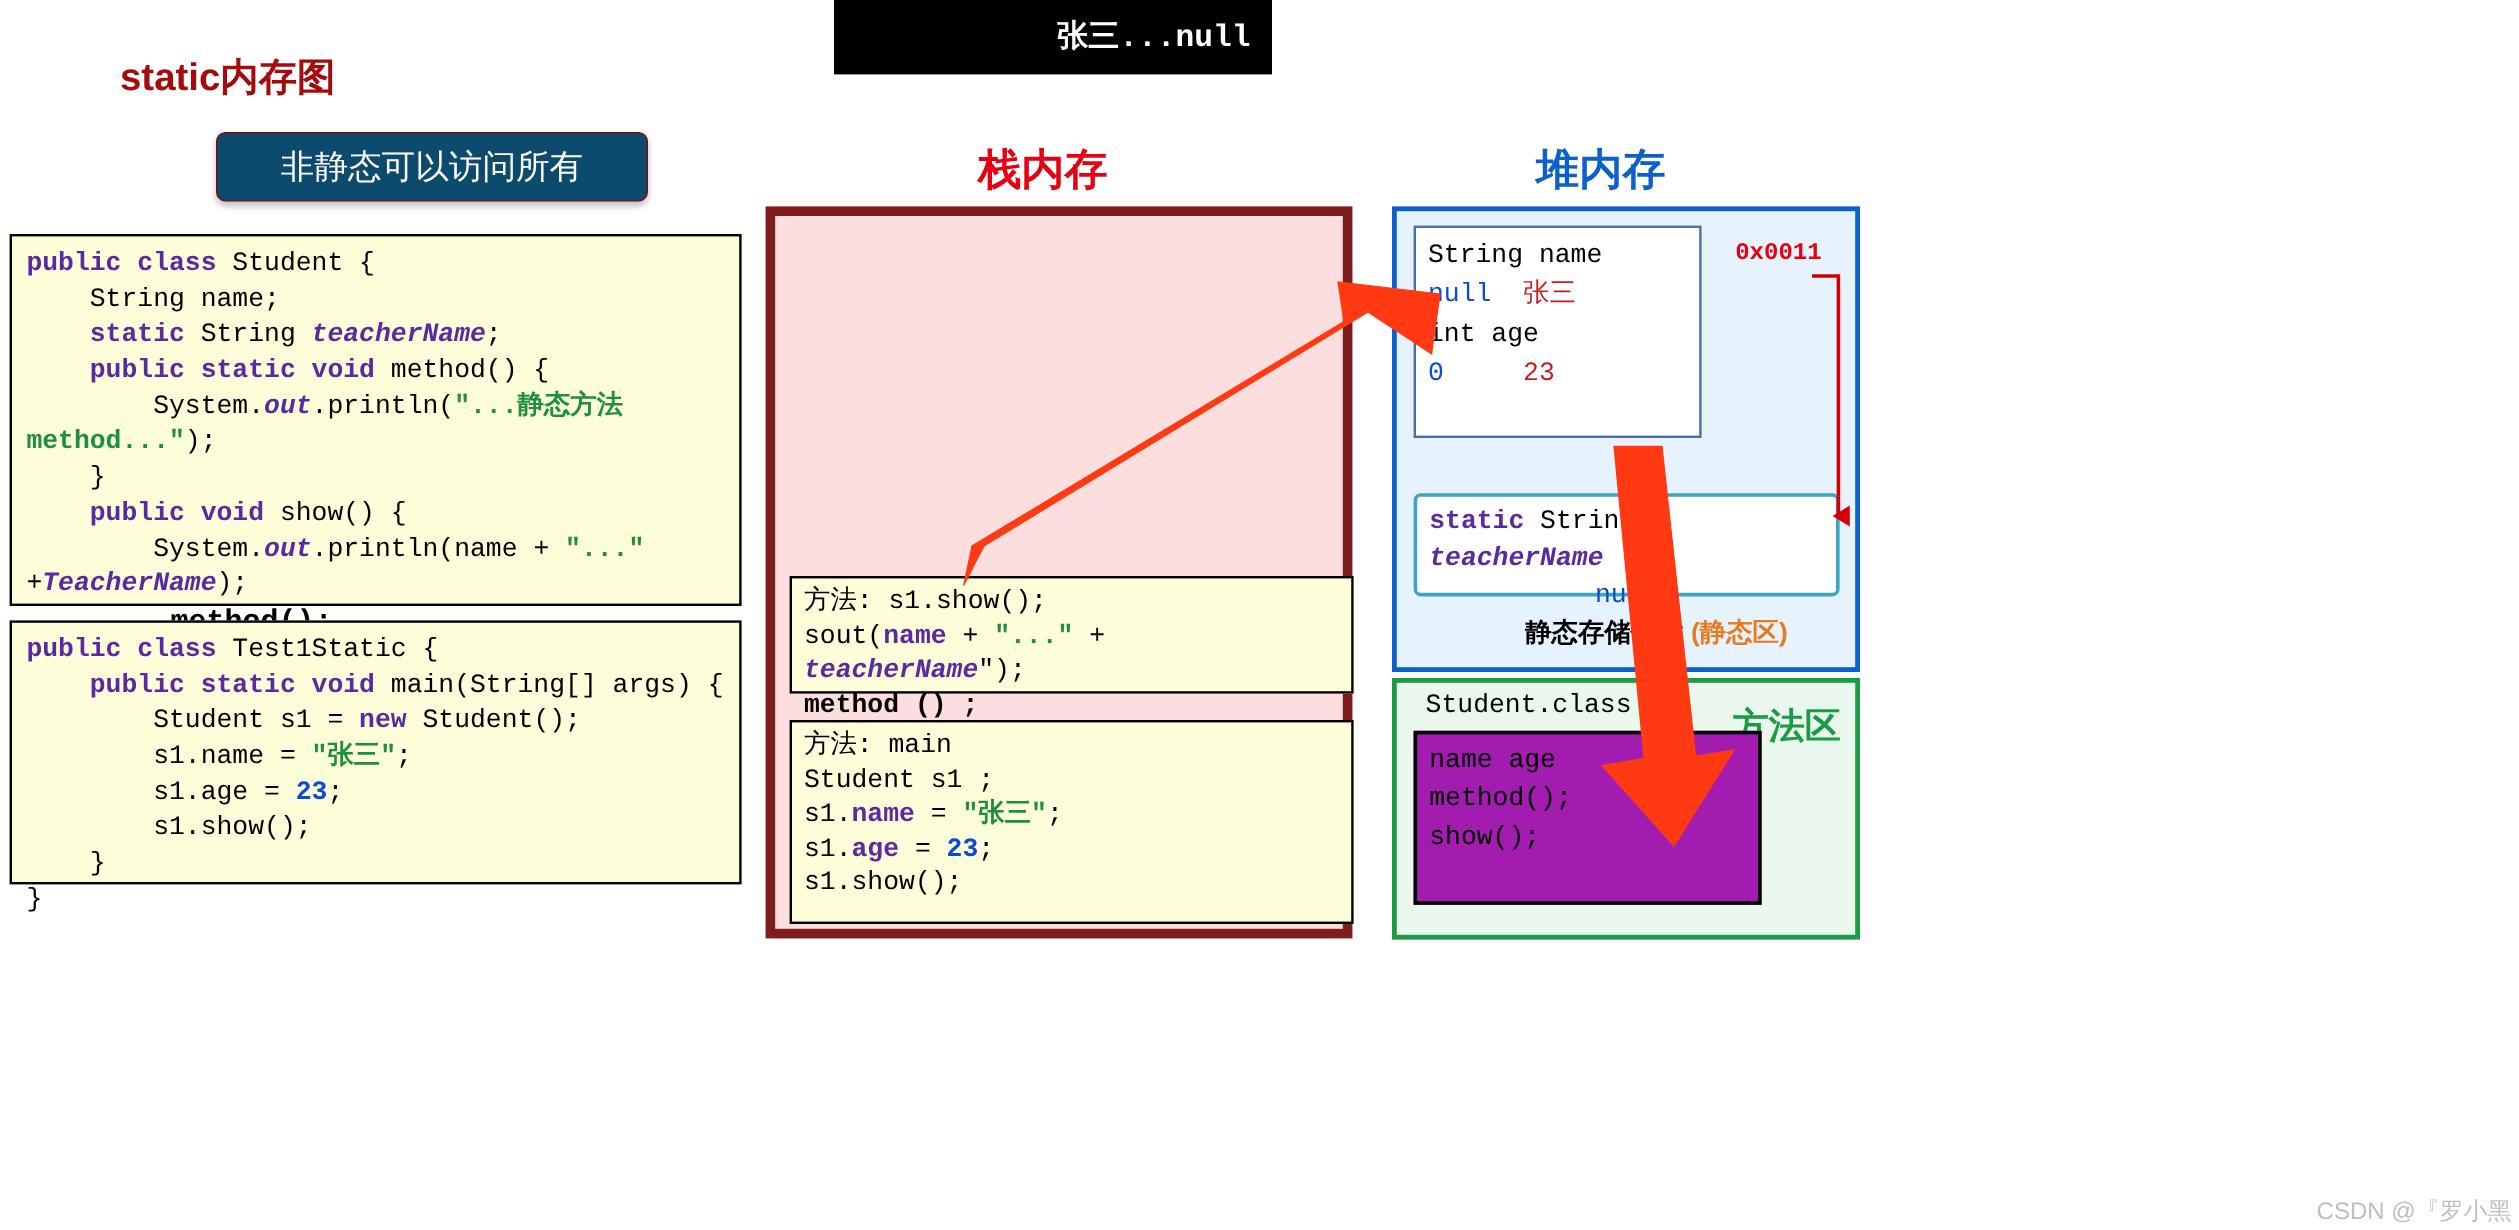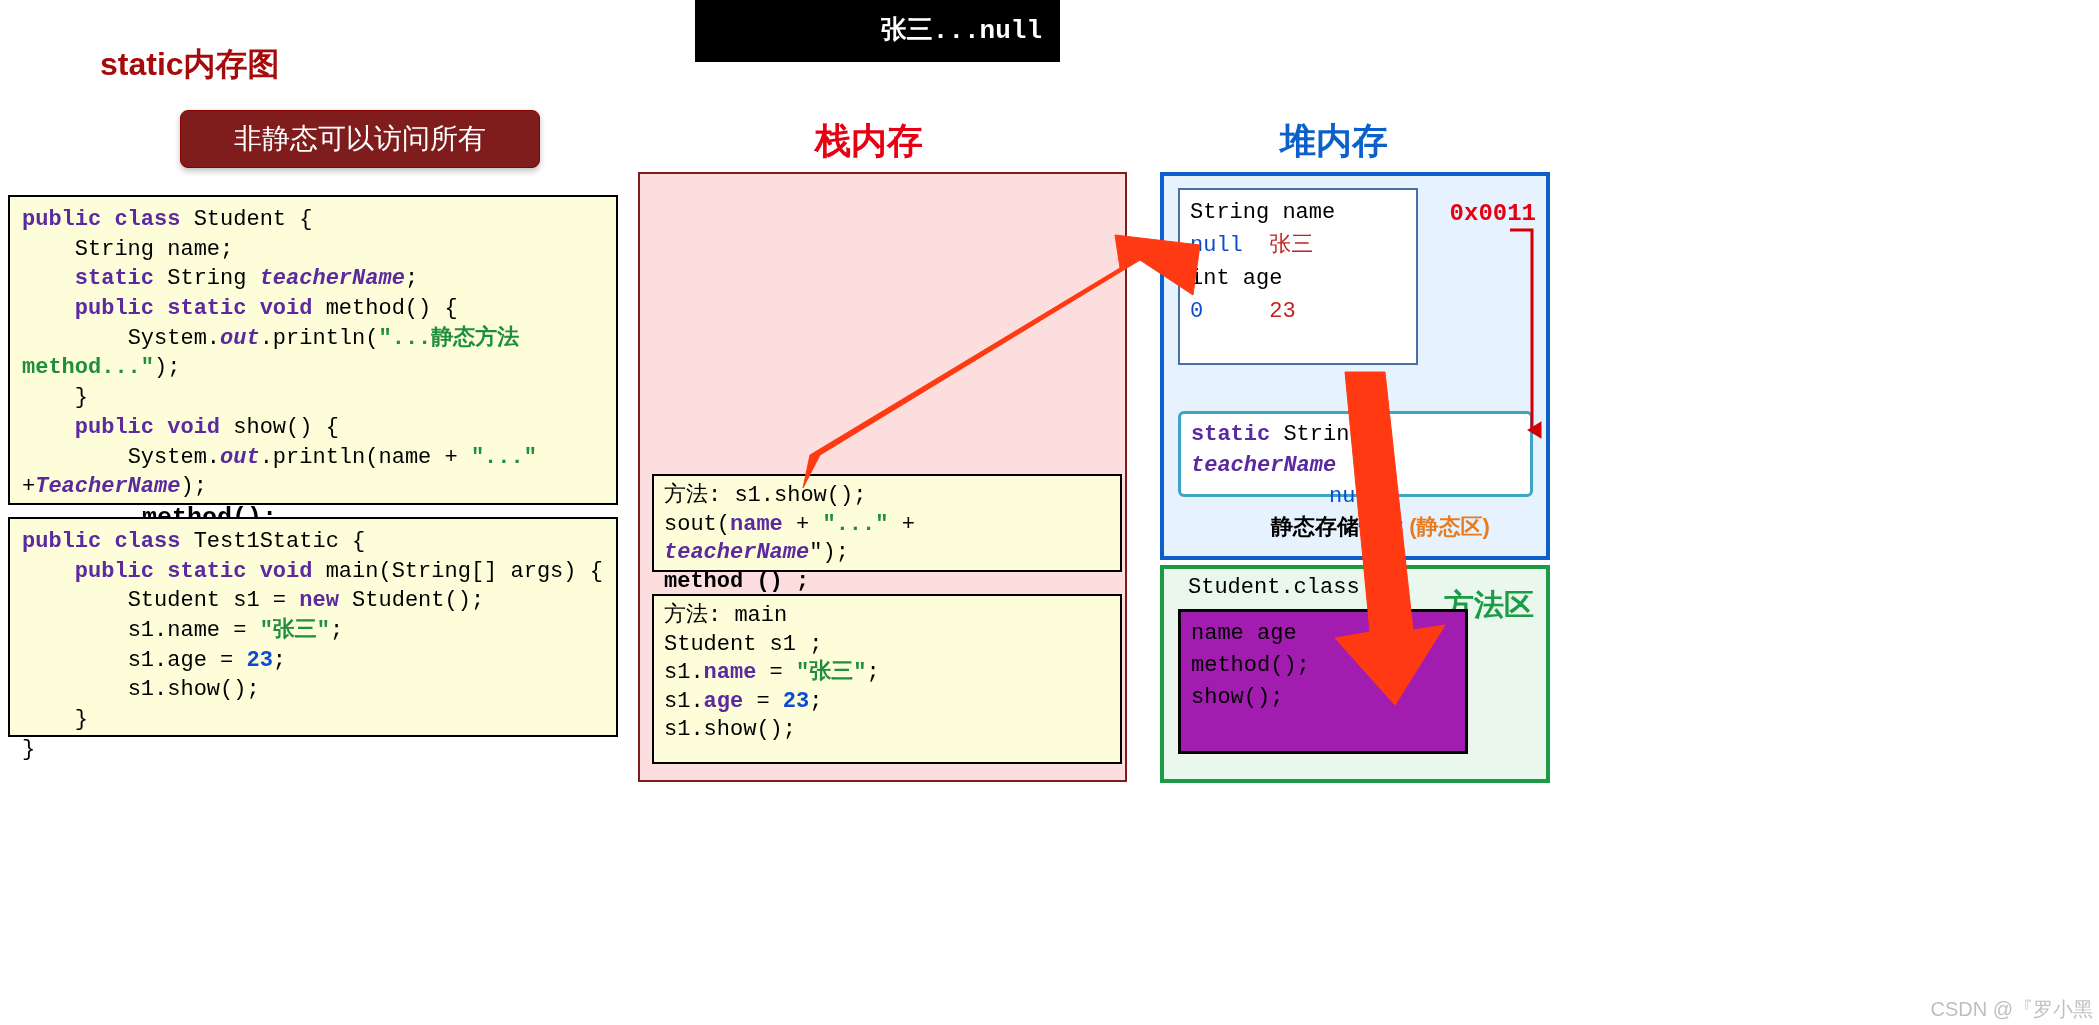--- a/index.html
+++ b/index.html
@@ -20,21 +20,21 @@
     padding: 12px 18px;
     text-align: right;
   }
   .title-main {
     position: absolute; left: 100px; top: 43px;
     color: #a60b0b; font-weight: 700; font-size: 32px;
   }
   .badge-red {
     position: absolute; left: 180px; top: 110px;
     width: 360px; height: 58px;
-    background: #7f1d1d; color: #fff;
+    background: #0c4a6e; color: #fff;
     border-radius: 8px; border: 1px solid #8b0000;
     box-shadow: 0 3px 6px rgba(0,0,0,.25);
     font-size: 28px; font-weight: 500;
     display: flex; align-items: center; justify-content: center;
   }
   .stack-title {
     position: absolute; left: 815px; top: 117px;
     color: #e60012; font-weight: 800; font-size: 36px;
   }
   .heap-title {
@@ -52,21 +52,21 @@
   .code2 { left: 8px; top: 517px; width: 610px; height: 220px; }
   .kw { color: #5b2aa0; font-weight: 700; }
   .itc { color: #5b2aa0; font-style: italic; font-weight: 700; }
   .str { color: #1f8f3e; font-weight: 700; }
   .num { color: #0b4bd4; font-weight: 700; }
   .bold { font-weight: 800; }
 
   .stack-area {
     position: absolute; left: 638px; top: 172px;
     width: 489px; height: 610px;
-    border: 2px solid #7f1d1d;
+    border: 8px solid #7f1d1d;
     background: #fcdede;
   }
   .stack-box1 {
     position: absolute; left: 12px; top: 300px; width: 470px; height: 98px;
     background: #fdfdd9; border: 2px solid #000;
     padding: 6px 10px; font-size: 22px; line-height: 1.3;
   }
   .stack-box2 {
     position: absolute; left: 12px; top: 420px; width: 470px; height: 170px;
     background: #fdfdd9; border: 2px solid #000;
@@ -78,22 +78,22 @@
     width: 390px; height: 388px;
     border: 4px solid #0b61c9;
     background: #e6f3ff;
   }
   .obj-box {
     position: absolute; left: 14px; top: 12px; width: 240px; height: 177px;
     background: #fff; border: 2px solid #4a6fa5;
     padding: 6px 10px; font-size: 22px; line-height: 1.5;
   }
   .addr {
-    position: absolute; right: 10px; top: 24px;
-    color: #e60012; font-weight: 800; font-size: 24px;
+    position: absolute; right: 28px; top: 24px;
+    color: #e60012; font-weight: 800; font-size: 20px;
   }
   .static-box {
     position: absolute; left: 14px; top: 235px; width: 355px; height: 86px;
     background: #fff; border: 3px solid #3ea4c4; border-radius: 6px;
     padding: 6px 10px; font-size: 22px; line-height: 1.4;
   }
   .static-label {
     position: absolute; left: 107px; top: 336px;
     font-size: 22px; font-weight: 700;
   }

